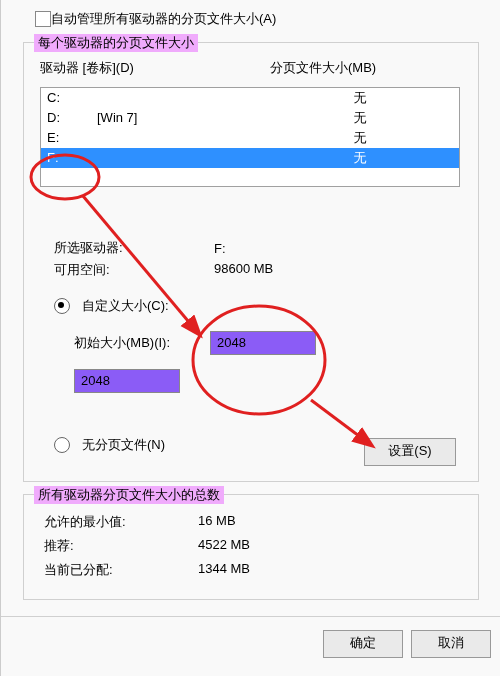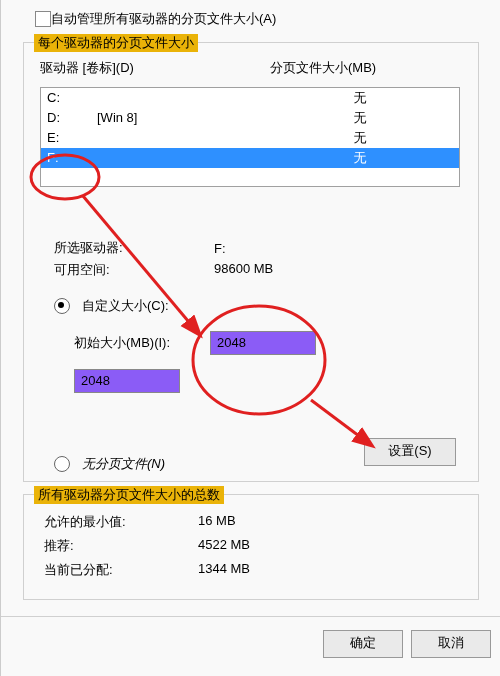--- a/index.html
+++ b/index.html
@@ -34,21 +34,21 @@
     background: #fff;
   }
   .group {
     position: absolute;
     border: 1px solid #d0d0d0;
   }
   .group-label {
     position: absolute;
     top: -9px;
     left: 10px;
-    background: #eab308;
+    background: #f0abfc;
     padding: 0 4px;
     font-size: 13px;
   }
   
   #group1 {
     left: 22px;
     top: 42px;
     width: 454px;
     height: 438px;
   }
@@ -137,21 +137,21 @@
     height: 22px;
     border: 1px solid #888;
     background: #8b5cf6;
     padding: 0 6px;
     line-height: 22px;
     font-size: 13px;
   }
   #field-init { top: 288px; }
   #field-max  { top: 326px; }
   #radio-system { top: 370px; }
-  #radio-none   { top: 412px; font-style: italic; }
+  #radio-none   { top: 393px; }
   .btn {
     position: absolute;
     height: 26px;
     border: 1px solid #999;
     background: #eaeaea;
     font-size: 13px;
     line-height: 24px;
     text-align: center;
   }
   #btn-set {
@@ -223,21 +223,21 @@
     </div>
 
     <div class="list-box">
       <div class="list-row">
         <span class="c1">C:</span>
         <span class="c2"></span>
         <span class="c3">无</span>
       </div>
       <div class="list-row">
         <span class="c1">D:</span>
-        <span class="c2">[Win 8]</span>
+        <span class="c2">[Win 7]</span>
         <span class="c3">无</span>
       </div>
       <div class="list-row">
         <span class="c1">E:</span>
         <span class="c2"></span>
         <span class="c3">无</span>
       </div>
       <div class="list-row selected">
         <span class="c1">F:</span>
         <span class="c2"></span>

